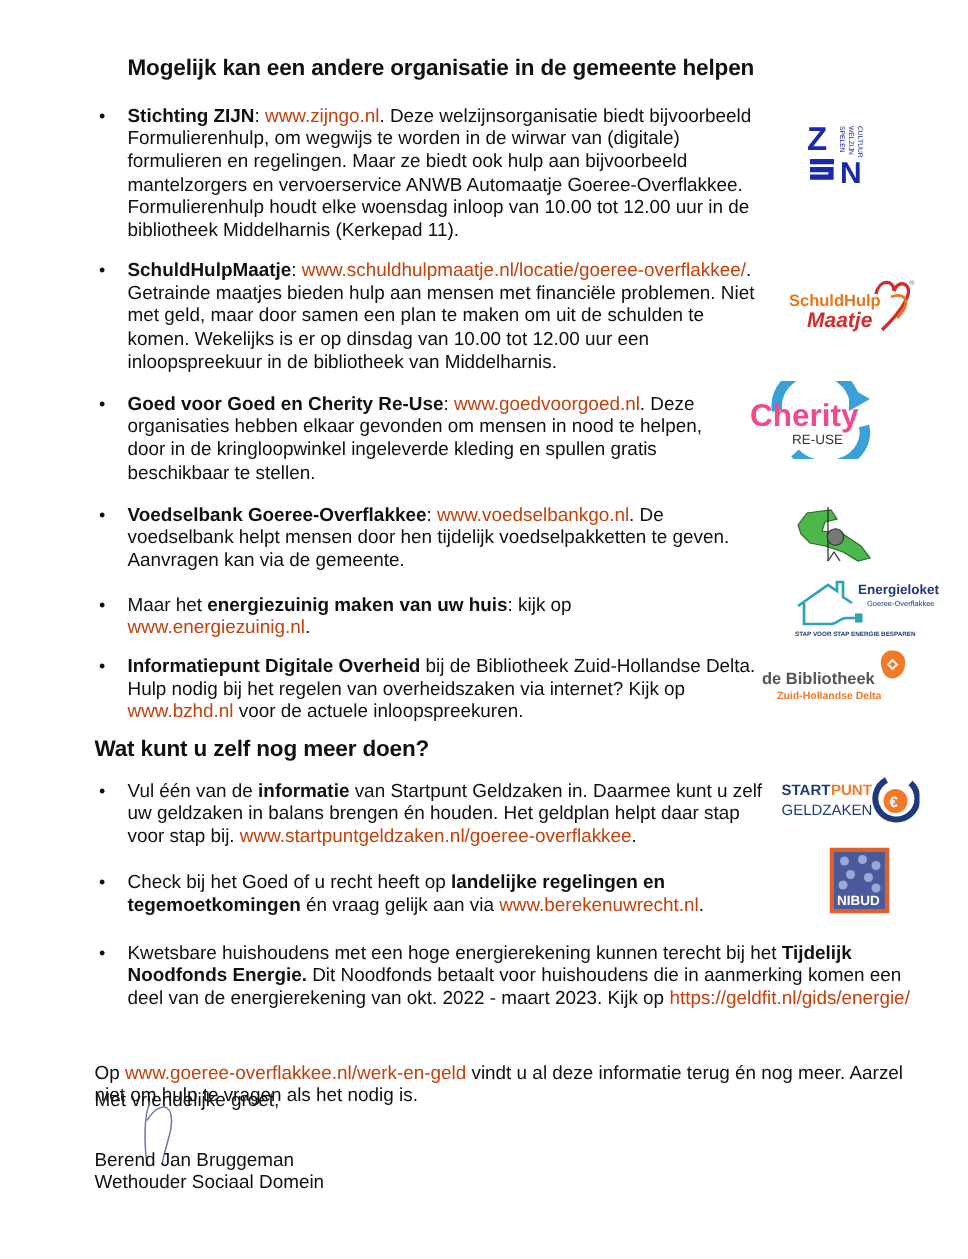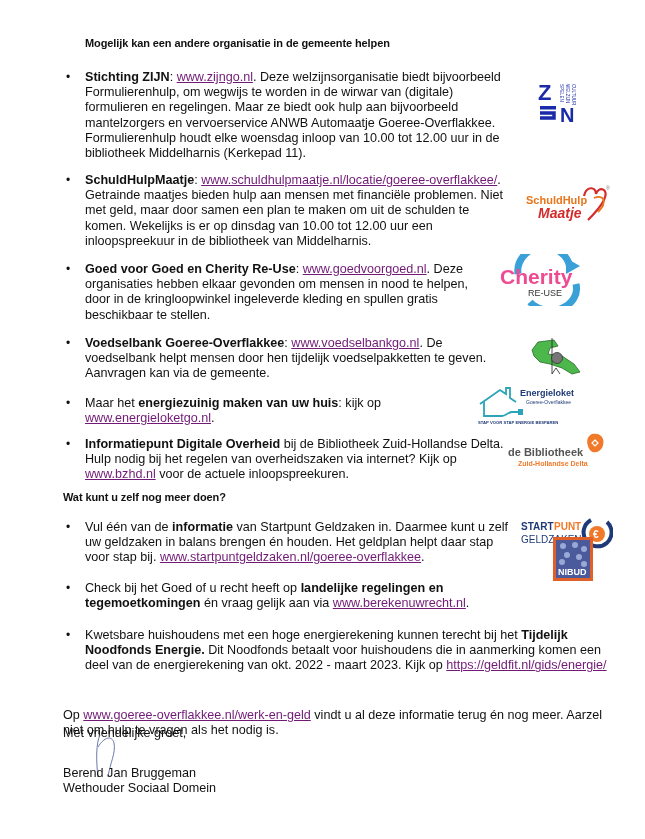--- a/index.html
+++ b/index.html
@@ -1,22 +1,22 @@
 <!DOCTYPE html>
 <html><head>
 <meta charset="utf-8">
 <style>
   html, body { margin:0; padding:0; background:#ffffff; }
   body { width:645px; height:839px; position:relative; overflow:hidden;
          font-family:"Liberation Sans", sans-serif; color:#111; }
-  .h { position:absolute; left:85px; font-size:11px; font-weight:bold; color:#111; letter-spacing:-0.1px; }
+  .h { position:absolute; left:85px; font-size:15px; font-weight:bold; color:#111; letter-spacing:-0.1px; }
   .item { position:absolute; left:85px; font-size:12.6px; line-height:15.2px; color:#111; }
   .bullet { position:absolute; left:-19px; top:0; font-size:12px; }
   .b { font-weight:bold; }
-  a.lnk { color:#701a75; text-decoration:underline; }
+  a.lnk { color:#c2410c; }
   .para { position:absolute; left:63px; font-size:12.6px; line-height:15.2px; color:#111; }
   .logo { position:absolute; }
 </style>
 </head>
 <body>
 
 <div class="h" style="top:37px;">Mogelijk kan een andere organisatie in de gemeente helpen</div>
 
 <div class="item" style="top:70px; width:420px;">
   <span class="bullet">•</span>
@@ -70,23 +70,23 @@
   <svg width="60" height="42" viewBox="0 0 60 42">
     <path d="M4 14 L10 6 L26 4 L30 10 L22 12 L20 18 L34 20 L46 28 L52 36 L44 38 L34 32 L22 28 L12 26 L6 20 Z" fill="#4cb84c" stroke="#2a6a2a" stroke-width="0.8"></path>
     <line x1="24" y1="2" x2="24" y2="38" stroke="#222" stroke-width="0.8"></line>
     <circle cx="29" cy="22" r="5.5" fill="#777" stroke="#333" stroke-width="0.8"></circle>
     <path d="M24 38 L28 32 L32 38" stroke="#222" stroke-width="0.8" fill="none"></path>
   </svg>
 </div>
 
 <div class="item" style="top:396px; width:420px;">
   <span class="bullet">•</span>
-  <span>Maar het </span><span class="b">energiezuinig maken van uw huis</span><span>: kijk op </span><br><a class="lnk">www.energieloketgo.nl</a><span>.</span>
+  <span>Maar het </span><span class="b">energiezuinig maken van uw huis</span><span>: kijk op </span><br><a class="lnk">www.energiezuinig.nl</a><span>.</span>
 </div>
-<div class="logo" style="left:476px; top:384px; width:115px; height:42px;">
+<div class="logo" style="left:528px; top:384px; width:115px; height:42px;">
   <svg width="115" height="42" viewBox="0 0 115 42">
     <path d="M4 20 L24 6 L30 10 L30 4 L34 4 L34 14 L40 18" stroke="#2ba3b8" stroke-width="1.8" fill="none"></path>
     <path d="M8 18 L8 32 L26 32 C30 32 32 28 36 28 L42 28" stroke="#2ba3b8" stroke-width="1.8" fill="none"></path>
     <rect x="42" y="25" width="5" height="6" fill="#2ba3b8"></rect>
     <text x="44" y="12" font-family="Liberation Sans, sans-serif" font-weight="bold" font-size="9" fill="#1f3a78">Energieloket</text>
     <text x="50" y="20" font-family="Liberation Sans, sans-serif" font-size="5" fill="#1f3a78">Goeree-Overflakkee</text>
     <text x="2" y="40" font-family="Liberation Sans, sans-serif" font-weight="bold" font-size="4.2" fill="#1f3a78">STAP VOOR STAP ENERGIE BESPAREN</text>
   </svg>
 </div>
 
@@ -117,21 +117,21 @@
     <path d="M86 6 A14 14 0 1 1 70 4" stroke="#1f3a78" stroke-width="4" fill="none"></path>
     <circle cx="76" cy="18" r="8" fill="#f07a2a"></circle>
     <text x="72" y="22" font-family="Liberation Sans, sans-serif" font-weight="bold" font-size="10" fill="#fff">€</text>
   </svg>
 </div>
 
 <div class="item" style="top:581px; width:430px;">
   <span class="bullet">•</span>
   <span>Check bij het Goed of u recht heeft op </span><span class="b">landelijke regelingen en tegemoetkomingen</span><span> én vraag gelijk aan via </span><a class="lnk">www.berekenuwrecht.nl</a><span>.</span>
 </div>
-<div class="logo" style="left:553px; top:537px; width:56px; height:44px;border-radius:11px;">
+<div class="logo" style="left:553px; top:565px; width:56px; height:44px;border-radius:11px;">
   <svg width="40" height="44" viewBox="0 0 40 44">
     <rect x="0" y="0" width="40" height="44" fill="#e0602a"></rect>
     <rect x="3" y="3" width="34" height="38" fill="#4a5a9a"></rect>
     <g fill="#9aa8d8">
       <circle cx="10" cy="9" r="3"></circle>
         <circle cx="22" cy="8" r="3"></circle>
         <circle cx="31" cy="12" r="3"></circle>
       <circle cx="14" cy="18" r="3"></circle>
         <circle cx="26" cy="20" r="3"></circle>
         <circle cx="9" cy="25" r="3"></circle>

